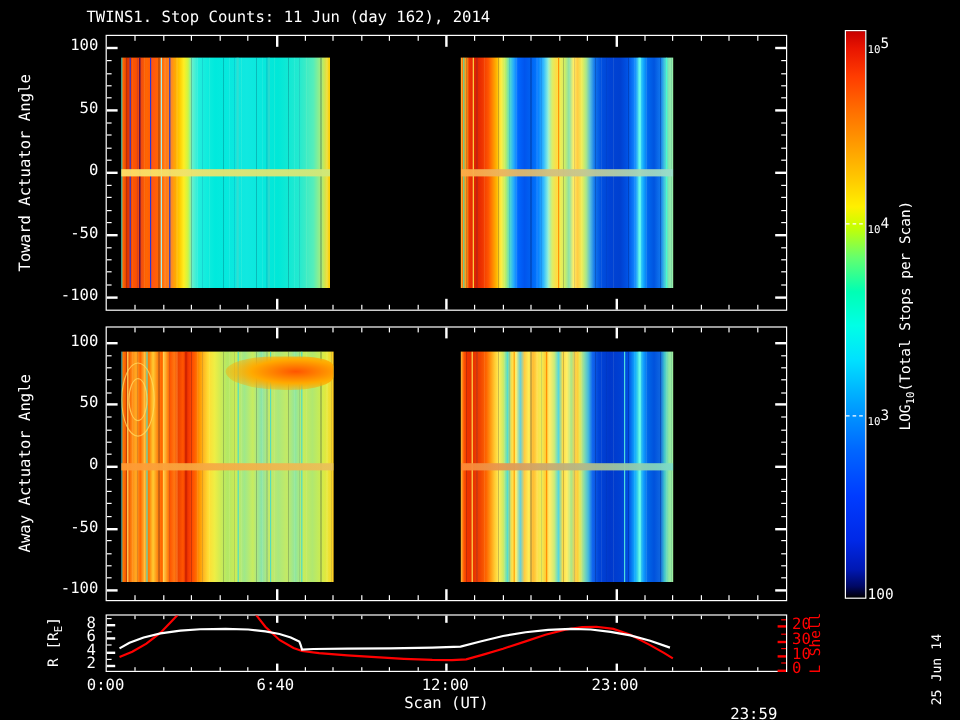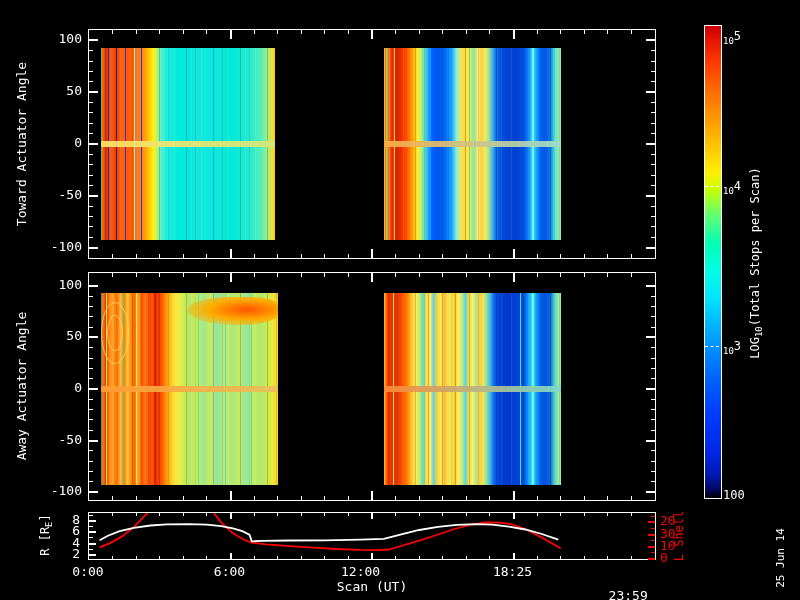--- a/index.html
+++ b/index.html
@@ -20,20 +20,21 @@
   .tick{position:absolute;background:#fff;}
   .sup{font-size:12px;vertical-align:4px;}
   .sub{font-size:9px;vertical-align:-3px;}
   .cb-base{font-size:9px;}
   svg{display:block;}
 </style>
 </head>
 <body>
 
 <div class="stage">
+  <span class="lbl" style="left:72px;top:8px;">TWINS1. Stop Counts: 11 Jun (day 162), 2014</span>
 
   <div id="panel-toward" class="panel" style="left:88px;top:29px;width:568px;height:230px;">
       <div class="block" style="left: 11.7917px; top: 17.6182px; width: 174.517px; height: 192.764px; background: linear-gradient(90deg, rgb(51, 204, 187) 0%, rgb(255, 102, 0) 1%, rgb(221, 51, 0) 3%, rgb(255, 85, 0) 6%, rgb(238, 68, 17) 9%, rgb(255, 102, 0) 12%, rgb(255, 85, 17) 15%, rgb(255, 102, 0) 18%, rgb(255, 119, 17) 21%, rgb(255, 136, 34) 24%, rgb(255, 170, 0) 26%, rgb(255, 204, 0) 28%, rgb(255, 238, 34) 30%, rgb(204, 245, 68) 32%, rgb(102, 240, 204) 34%, rgb(34, 238, 221) 37%, rgb(0, 234, 221) 45%, rgb(17, 232, 224) 60%, rgb(0, 232, 216) 75%, rgb(34, 234, 208) 85%, rgb(85, 238, 187) 92%, rgb(170, 238, 119) 96%, rgb(238, 221, 51) 98.5%, rgb(255, 204, 0) 100%);">
         <div class="tex"></div>
         <div class="abs" style="left: 4%; top: 0px; bottom: 0px; width: 1px; background: rgb(17, 51, 238); opacity: 0.9;"></div>
         <div class="abs" style="left: 9%; top: 0px; bottom: 0px; width: 1px; background: rgb(34, 0, 102); opacity: 0.9;"></div>
         <div class="abs" style="left: 14%; top: 0px; bottom: 0px; width: 1px; background: rgb(17, 51, 238); opacity: 0.9;"></div>
         <div class="abs" style="left: 19%; top: 0px; bottom: 0px; width: 1px; background: rgb(153, 255, 255); opacity: 0.9;"></div>
         <div class="abs" style="left: 23%; top: 0px; bottom: 0px; width: 1px; background: rgb(17, 51, 238); opacity: 0.9;"></div>
         <div class="abs" style="left: 55%; top: 0px; bottom: 0px; width: 2px; background: rgb(51, 221, 208); opacity: 0.9;"></div>
@@ -345,23 +346,23 @@
     <div class="abs" style="left: 40px; width: 42px; text-align: right; color: rgb(255, 255, 255); font-size: 13px; top: 483.182px;">-100</div>
     <div class="abs" style="left: 60px; width: 20px; text-align: right; color: rgb(255, 255, 255); font-size: 13px; top: 511.951px;">8</div>
     <div class="abs" style="left: 60px; width: 20px; text-align: right; color: rgb(255, 255, 255); font-size: 13px; top: 523.309px;">6</div>
     <div class="abs" style="left: 60px; width: 20px; text-align: right; color: rgb(255, 255, 255); font-size: 13px; top: 534.667px;">4</div>
     <div class="abs" style="left: 60px; width: 20px; text-align: right; color: rgb(255, 255, 255); font-size: 13px; top: 546.025px;">2</div>
     <div class="abs" style="left: 660px; color: rgb(255, 0, 0); font-size: 13px; top: 513.298px;">20</div>
     <div class="abs" style="left: 660px; color: rgb(255, 0, 0); font-size: 13px; top: 525.532px;">30</div>
     <div class="abs" style="left: 660px; color: rgb(255, 0, 0); font-size: 13px; top: 537.766px;">10</div>
     <div class="abs" style="left: 660px; color: rgb(255, 0, 0); font-size: 13px; top: 550px;">0</div>
     <div class="abs" style="left: 58px; width: 60px; text-align: center; color: rgb(255, 255, 255); font-size: 13px; top: 564px;">0:00</div>
-    <div class="abs" style="left: 199.5px; width: 60px; text-align: center; color: rgb(255, 255, 255); font-size: 13px; top: 564px;">6:00</div>
-    <div class="abs" style="left: 341px; width: 60px; text-align: left; color: rgb(255, 255, 255); font-size: 13px; top: 564px;">12:00</div>
-    <div class="abs" style="left: 482.5px; width: 60px; text-align: center; color: rgb(255, 255, 255); font-size: 13px; top: 564px;">18:25</div>
+    <div class="abs" style="left: 199.5px; width: 60px; text-align: center; color: rgb(255, 255, 255); font-size: 13px; top: 564px;">6:40</div>
+    <div class="abs" style="left: 341px; width: 60px; text-align: center; color: rgb(255, 255, 255); font-size: 13px; top: 564px;">12:00</div>
+    <div class="abs" style="left: 482.5px; width: 60px; text-align: center; color: rgb(255, 255, 255); font-size: 13px; top: 564px;">23:00</div>
     <div class="abs" style="left: 608.599px; width: 60px; color: rgb(255, 255, 255); font-size: 13px; top: 588px;">23:59</div>
     <div class="abs" style="left: 723px; top: 28.81px; color: rgb(255, 255, 255); font-size: 12px;"><span class="cb-base">10</span><span class="sup">5</span></div>
     <div class="abs" style="left: 705px; top: 186.21px; width: 14px; height: 0px; border-top: 1px dashed rgb(255, 255, 255);"></div>
     <div class="abs" style="left: 723px; top: 179.21px; color: rgb(255, 255, 255); font-size: 12px;"><span class="cb-base">10</span><span class="sup">4</span></div>
     <div class="abs" style="left: 705px; top: 345.54px; width: 14px; height: 0px; border-top: 1px dashed rgb(255, 255, 255);"></div>
     <div class="abs" style="left: 723px; top: 338.54px; color: rgb(255, 255, 255); font-size: 12px;"><span class="cb-base">10</span><span class="sup">3</span></div>
     <div class="abs" style="left: 723px; top: 488px; color: rgb(255, 255, 255); font-size: 12px;"><span class="">100</span></div>
   </div>
 
 </body></html>

